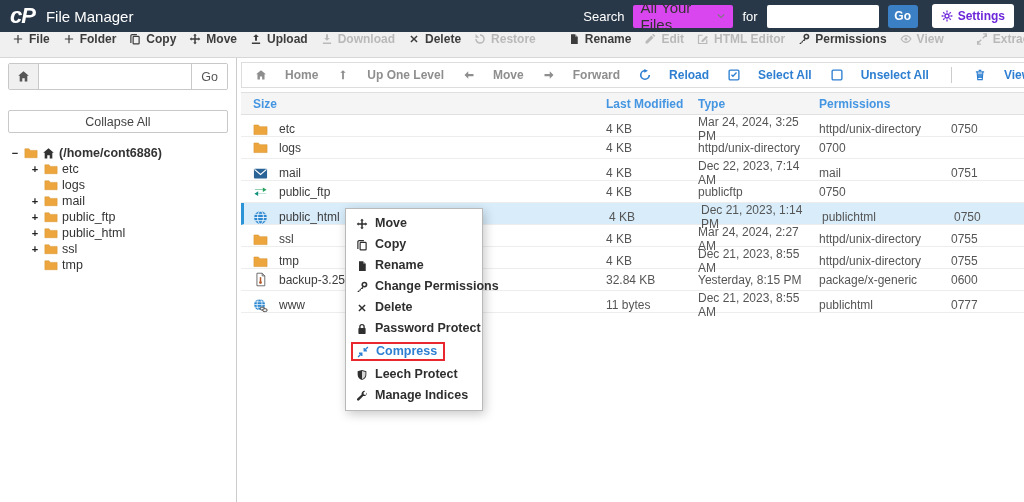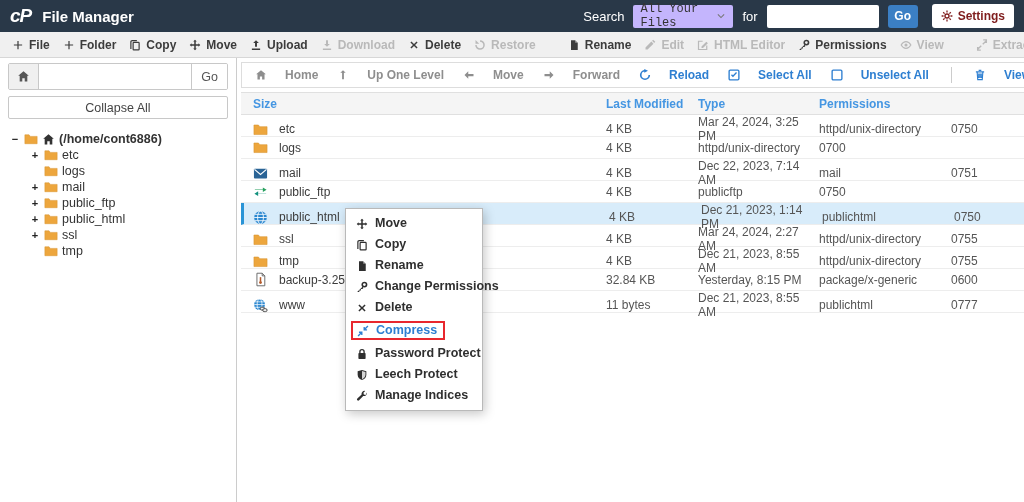--- a/index.html
+++ b/index.html
@@ -1,43 +1,43 @@
 <!DOCTYPE html>
 <html><head>
 <meta charset="utf-8">
 <style>
   * { margin:0; padding:0; box-sizing:border-box; }
   body { font-family:"Liberation Sans", sans-serif; background:#e9e9e9; }
   #app { width:1024px; height:502px; position:relative; background:#fff; overflow:hidden; }
 
   
   .topbar { height:32px; background:#293848; display:flex; align-items:center; padding:0 10px; color:#fff; gap:9px; }
-  .logo { font-size:19px; font-weight:800; font-style:italic; letter-spacing:-1px; padding-right:2px; }
-  .app-title { font-size:15px; font-weight:700; }
+  .logo { font-size:22px; font-weight:800; font-style:italic; letter-spacing:-1px; padding-right:2px; }
+  .app-title { font-size:15px; font-weight:400; }
   .flex-sp { flex:1; }
   .search-label, .for-label { font-size:13px; }
-  .scope-select { width:100px; height:23px; background:#c4b5fd; color:#333; border-radius:2px; display:flex; align-items:center; justify-content:space-between; padding:0 7px; font-size:12px; cursor:pointer;font-family:Liberation Mono, monospace; }
+  .scope-select { width:100px; height:23px; background:#d946ef; color:#333; border-radius:2px; display:flex; align-items:center; justify-content:space-between; padding:0 7px; font-size:15px; cursor:pointer; }
   .search-input { width:112px; height:23px; border:none; border-radius:2px; padding:0 6px; font-size:12px; font-family:inherit; }
   .go-btn { width:30px; height:23px; background:#3b7fc4; color:#fff; border-radius:3px; font-size:12px; font-weight:600; display:flex; align-items:center; justify-content:center; cursor:pointer; }
-  .settings-btn { height:24px; background:#fff; color:#7f1d1d; border-radius:3px; display:flex; align-items:center; gap:5px; padding:0 9px; font-size:12px; font-weight:600; margin-left:5px; cursor:pointer; }
+  .settings-btn { height:24px; background:#fff; color:#6d28d9; border-radius:3px; display:flex; align-items:center; gap:5px; padding:0 9px; font-size:12px; font-weight:600; margin-left:5px; cursor:pointer; }
 
   
-  .toolbar { height:26px; background:#f0f0f0; border-bottom:1px solid #d7d7d7; display:flex; align-items:center; padding:0 12px; gap:13px; font-size:12px; font-weight:600; color:#3c3c3c; }
+  .toolbar { height:26px; background:#f0f0f0; border-bottom:1px solid #d7d7d7; display:flex; align-items:flex-start; padding:0 12px; gap:13px; font-size:12px; font-weight:600; color:#3c3c3c; }
   .tb-item { display:flex; align-items:center; gap:5px; cursor:pointer; white-space:nowrap; }
   .tb-item.disabled { color:#b9b9b9; cursor:default; }
   .v-div { width:1px; height:16px; background:#ccc; margin:0 3px; }
 
   
   .content { display:flex; height:444px; }
   .sidebar { width:237px; border-right:1px solid #ccc; padding:5px 8px; flex-shrink:0; }
   .search-group { display:flex; height:27px; border:1px solid #c8c8c8; border-radius:2px; overflow:hidden; background:#fff; }
   .home-btn { width:30px; background:#f0f0f0; border-right:1px solid #c8c8c8; display:flex; align-items:center; justify-content:center; color:#555; cursor:pointer; }
   .path-input { flex:1; min-width:0; border:none; padding:0 6px; font-size:12px; font-family:inherit; }
   .side-go { width:36px; border-left:1px solid #c8c8c8; background:#fff; display:flex; align-items:center; justify-content:center; font-size:12.5px; color:#555; cursor:pointer; }
-  .collapse-btn { margin-top:6px; height:23px; border:1px solid #c8c8c8; border-radius:2px; background:#fff; display:flex; align-items:center; justify-content:center; font-size:12.5px; color:#444; cursor:pointer; }
+  .collapse-btn { margin-top:20px; height:23px; border:1px solid #c8c8c8; border-radius:2px; background:#fff; display:flex; align-items:center; justify-content:center; font-size:12.5px; color:#444; cursor:pointer; }
   .tree { margin-top:12px; font-size:12.5px; color:#333; }
   .tree-row { display:flex; align-items:center; gap:4px; height:16px; cursor:pointer; }
   .tree-row.root { padding-left:2px; font-weight:700; }
   .tree-row.child { padding-left:22px; }
   .expander { width:10px; text-align:center; font-weight:700; font-size:11px; color:#222; line-height:10px; }
 
   
   .mainpanel { flex:1; padding:4px 8px 0 4px; position:relative; }
   .navbar { border:1px solid #ddd; height:26px; display:flex; align-items:center; gap:19px; padding:0 13px; font-size:12px; font-weight:600; background:#fff; }
   .nav-item { display:flex; align-items:center; gap:18px; cursor:pointer; white-space:nowrap; }
@@ -581,41 +581,41 @@
       </div>
       <div class="ctx-item">
         <span class="icon">
           <svg width="12" height="12" viewBox="0 0 16 16">
             <path d="M3.2 4.6l1.4-1.4L8 6.6l3.4-3.4 1.4 1.4L9.4 8l3.4 3.4-1.4 1.4L8 9.4l-3.4 3.4-1.4-1.4L6.6 8z" fill="currentColor"></path>
           </svg>
         </span>
         <span>Delete</span>
       </div>
       <div class="ctx-item">
+        <span class="icon">
+          <svg width="12" height="12" viewBox="0 0 16 16">
+            <rect x="3.2" y="6.8" width="9.6" height="7.8" rx="1" fill="currentColor"></rect>
+            <path d="M5.2 6.8V4.9a2.8 2.8 0 0 1 5.6 0v1.9" fill="none" stroke="currentColor" stroke-width="1.8"></path>
+          </svg>
+        </span>
+        <span>Password Protect</span>
+      </div>
+      <div class="ctx-item">
         <span class="hl-box">
           <span class="icon">
             <svg width="12" height="12" viewBox="0 0 16 16">
               <path d="M14.6 1.4L9.6 6.4M9.6 2.6v3.8h3.8M1.4 14.6l5-5M6.4 13.4V9.6H2.6" fill="none" stroke="currentColor" stroke-width="1.8"></path>
             </svg>
           </span>
           <span>Compress</span>
         </span>
       </div>
       <div class="ctx-item">
         <span class="icon">
           <svg width="12" height="12" viewBox="0 0 16 16">
-            <rect x="3.2" y="6.8" width="9.6" height="7.8" rx="1" fill="currentColor"></rect>
-            <path d="M5.2 6.8V4.9a2.8 2.8 0 0 1 5.6 0v1.9" fill="none" stroke="currentColor" stroke-width="1.8"></path>
-          </svg>
-        </span>
-        <span>Password Protect</span>
-      </div>
-      <div class="ctx-item">
-        <span class="icon">
-          <svg width="12" height="12" viewBox="0 0 16 16">
             <path d="M8 1.2l5.8 1.9v4.4c0 3.8-2.7 5.9-5.8 7.3C4.9 13.4 2.2 11.3 2.2 7.5V3.1z" fill="currentColor"></path>
             <path d="M8 2.5v11c2.3-1.2 4.6-3 4.6-6V3.9z" fill="#fff" opacity=".8"></path>
           </svg>
         </span>
         <span>Leech Protect</span>
       </div>
       <div class="ctx-item">
         <span class="icon">
           <svg width="12" height="12" viewBox="0 0 16 16">
             <path d="M14.3 3.2a3.9 3.9 0 0 1-4.7 4.8l-5.5 5.7a1.6 1.6 0 0 1-2.3-2.3L7.5 6a3.9 3.9 0 0 1 4.8-4.7L9.9 3.7l.5 2.4 2.4.5z" fill="currentColor"></path>

